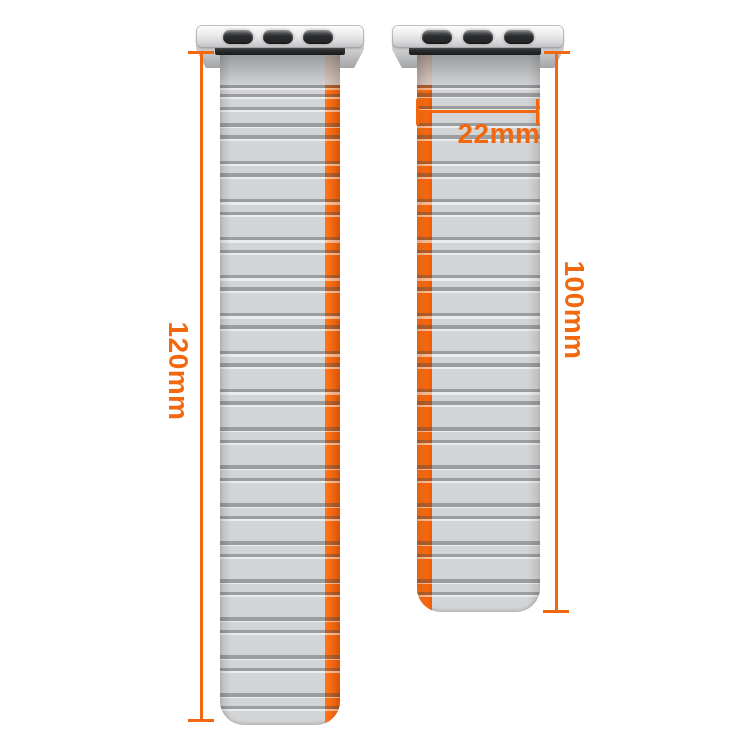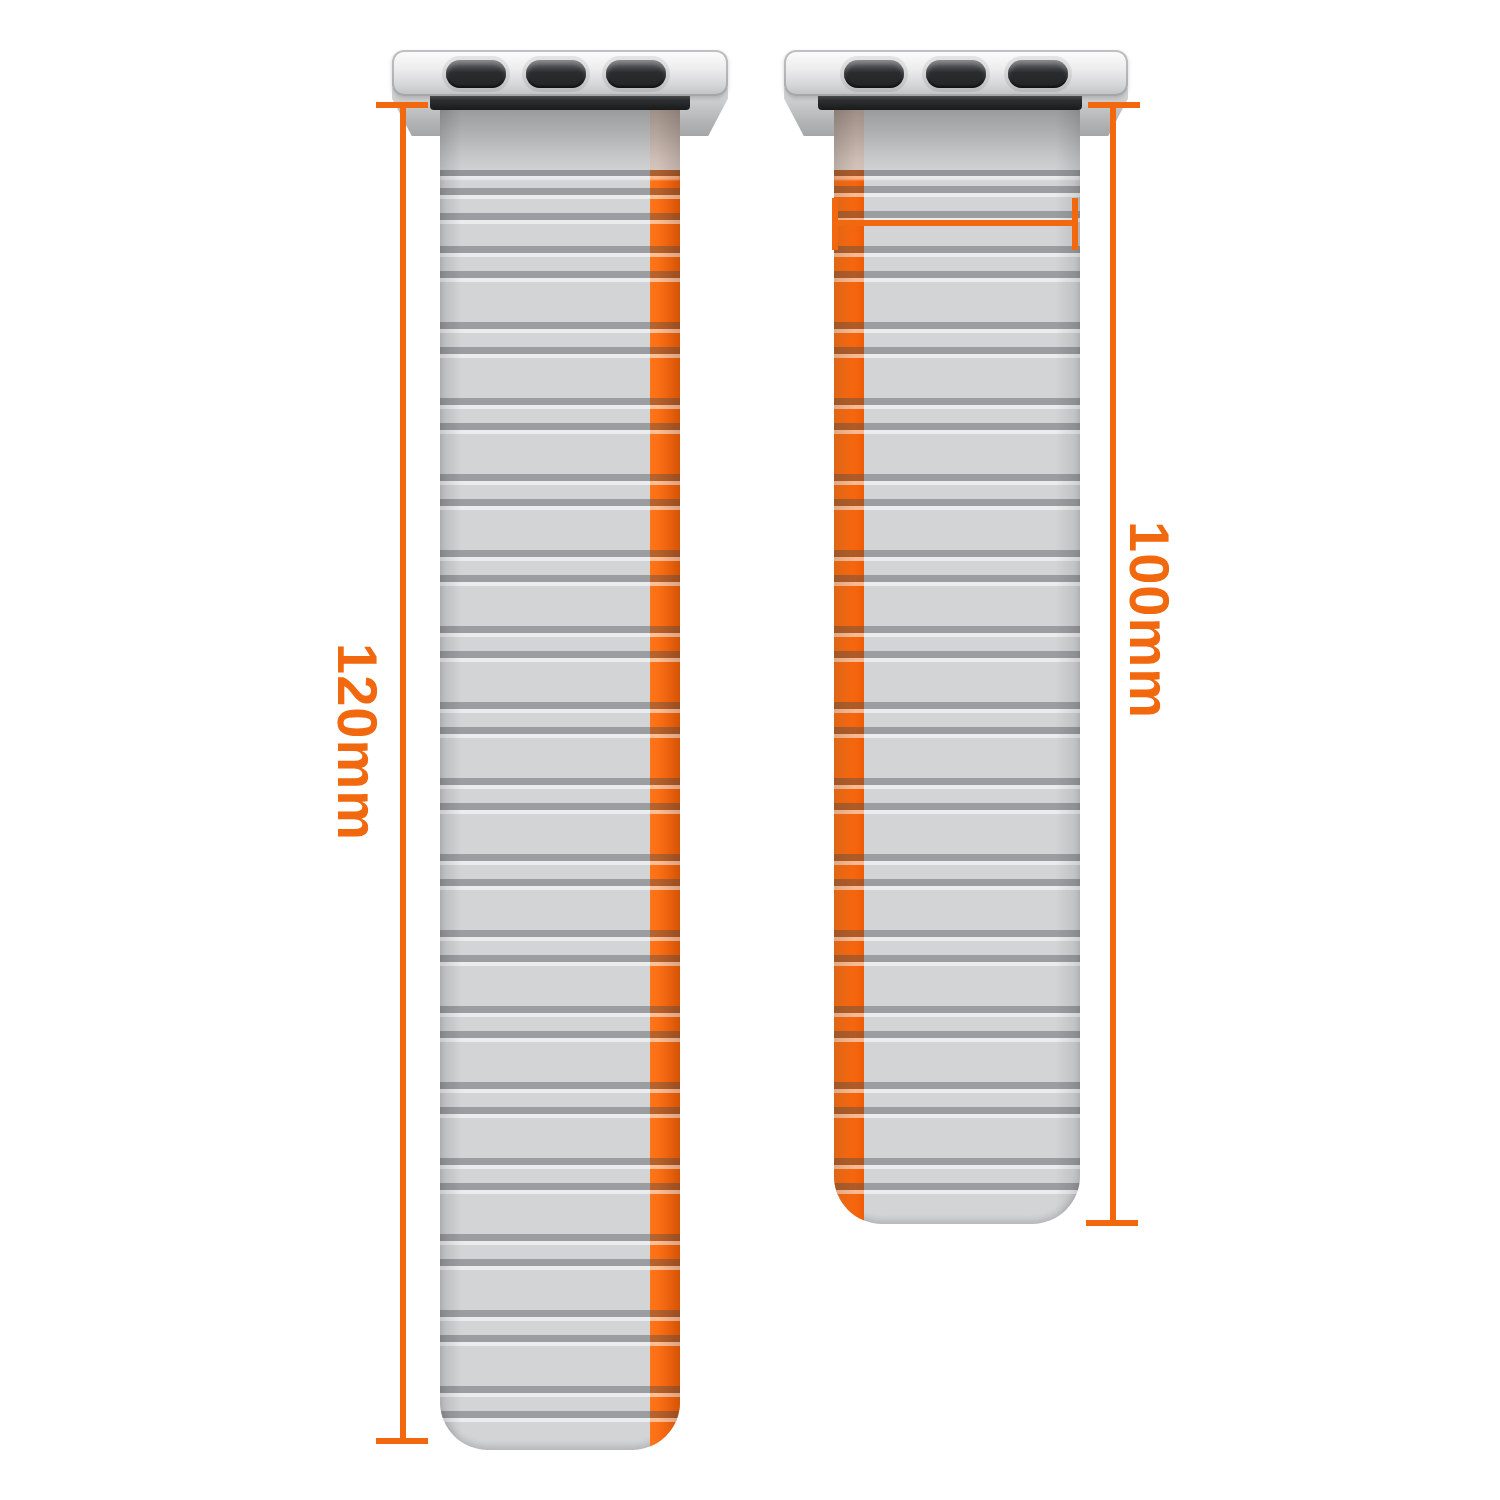--- a/index.html
+++ b/index.html
@@ -125,14 +125,15 @@
   <div class="dim-label vertical" style="left:178px;top:371px;">120mm</div>
 
   <div class="dim" style="left:555px;top:53px;width:3px;height:559px;"></div>
   <div class="dim" style="left:544px;top:51px;width:26px;height:3px;"></div>
   <div class="dim" style="left:543px;top:610px;width:26px;height:3px;"></div>
   <div class="dim-label vertical" style="left:574px;top:310px;">100mm</div>
 
   <div class="dim" style="left:417px;top:110px;width:122px;height:3px;"></div>
   <div class="dim" style="left:416px;top:99px;width:3px;height:26px;"></div>
   <div class="dim" style="left:536px;top:99px;width:3px;height:26px;"></div>
+  <div class="dim-label" style="left:499px;top:134px;">22mm</div>
 
 </div>
 
 </body></html>

